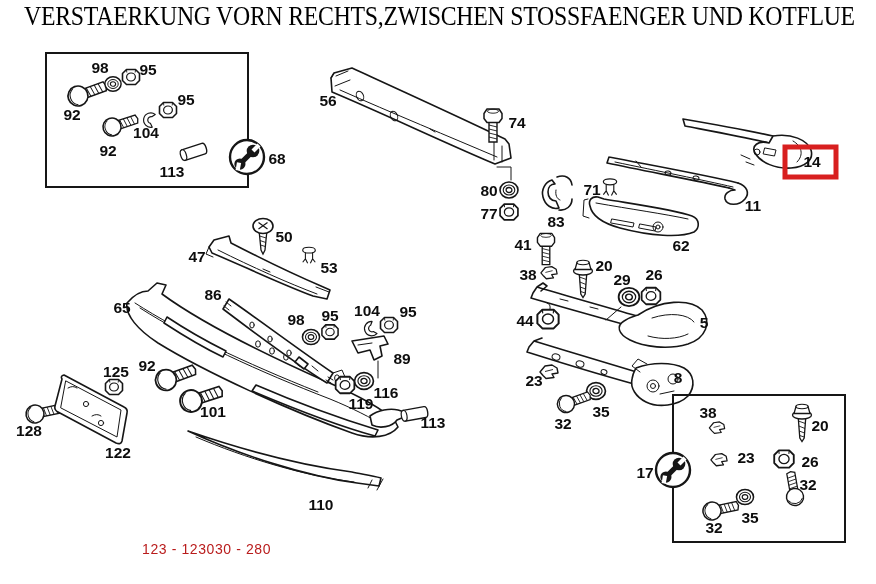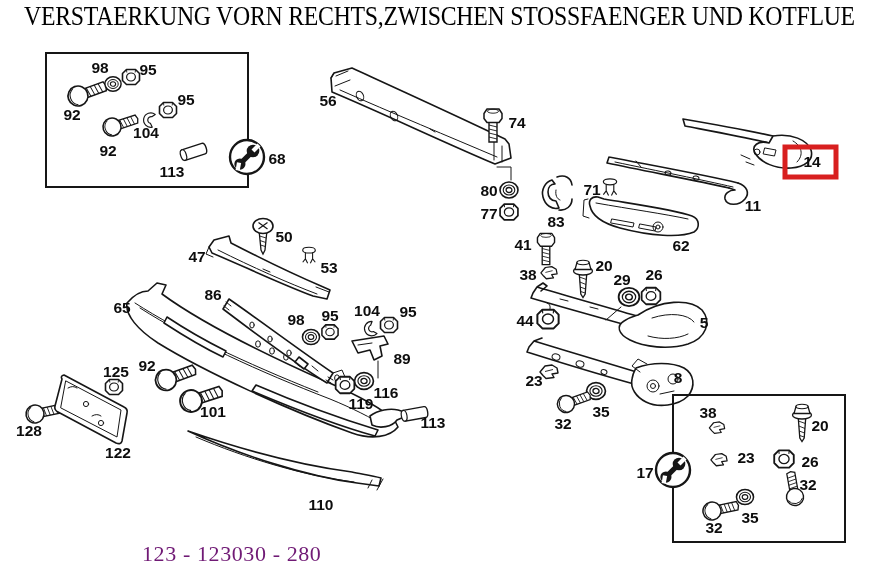--- a/index.html
+++ b/index.html
@@ -1,19 +1,19 @@
 <!DOCTYPE html>
 <html><head>
 <meta charset="utf-8">
 <style>
   html,body{margin:0;padding:0;background:#fff}
   .page{position:relative;width:876px;height:584px;background:#fff;overflow:hidden;font-family:"Liberation Sans",sans-serif}
   .title{position:absolute;left:24px;top:0px;font-family:"Liberation Serif",serif;font-size:28px;color:#000;
          white-space:nowrap;letter-spacing:-.3px;transform:scaleX(.85);transform-origin:left top}
-  .footer{position:absolute;left:142px;top:541px;font-family:Liberation Serif, serif;font-size:22px;letter-spacing:.6px;color:#701a75}
+  .footer{position:absolute;left:142px;top:541px;font-family:Liberation Sans, sans-serif;font-size:14px;letter-spacing:.6px;color:#b91c1c}
   svg.canvas{position:absolute;left:0;top:0}
   .callout{font-family:"Liberation Sans",sans-serif;font-weight:bold;font-size:15.5px;fill:#0d0d0d;text-anchor:middle}
   .ln{fill:none;stroke:#161616;stroke-width:1.6;stroke-linejoin:round;stroke-linecap:round}
   .lnf{fill:#fff;stroke:#161616;stroke-width:1.6;stroke-linejoin:round}
   .thin{fill:none;stroke:#161616;stroke-width:1;stroke-linecap:round}
   .box{fill:none;stroke:#161616;stroke-width:2}
 </style>
 </head>
 <body>
 

